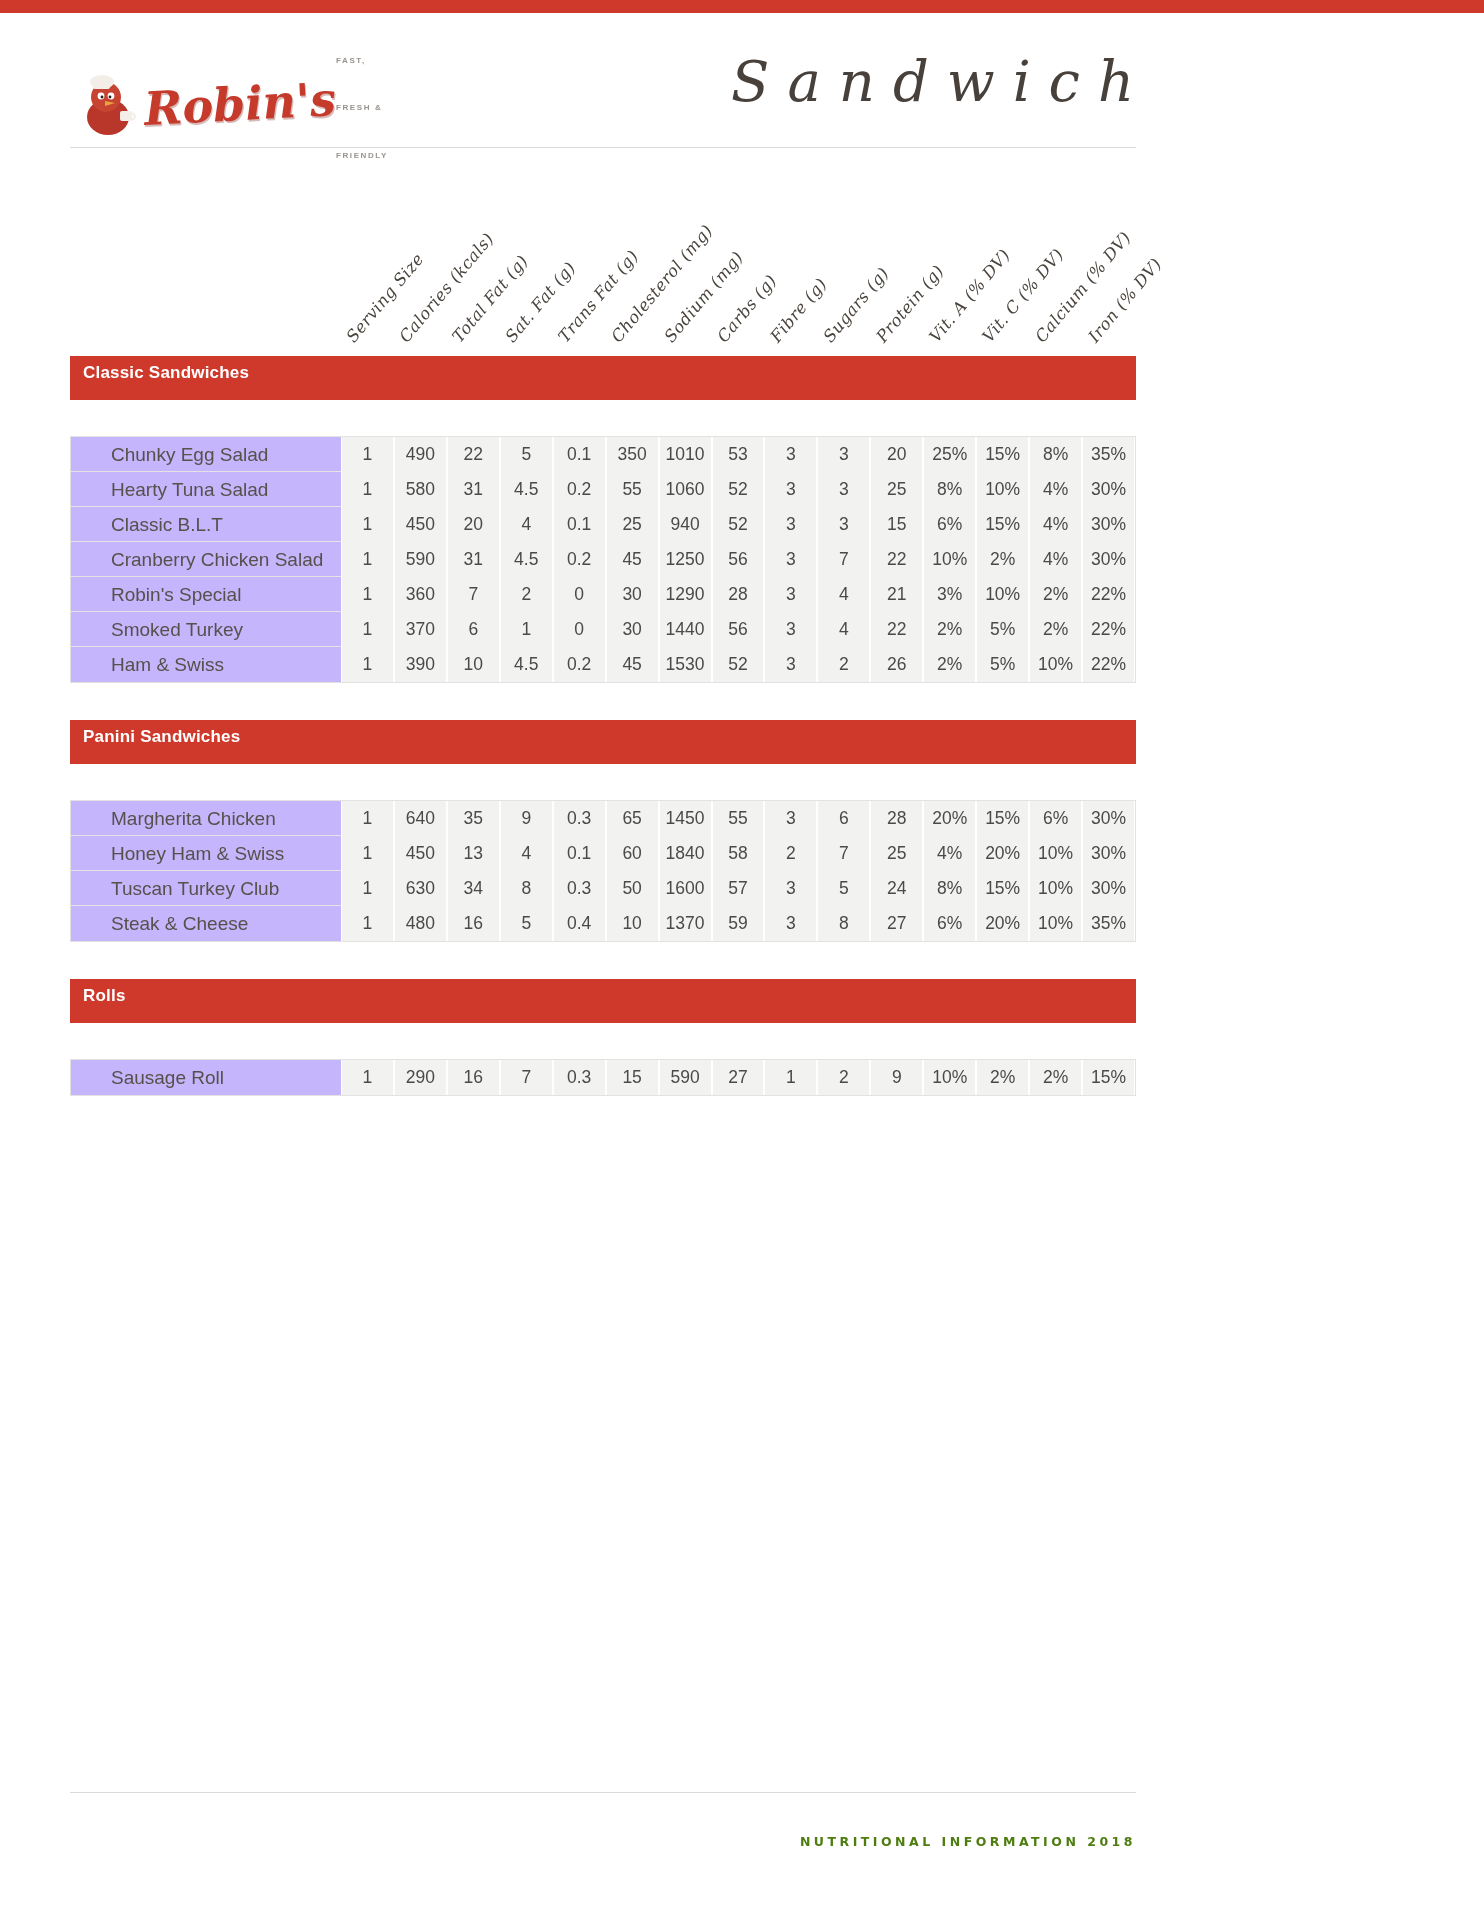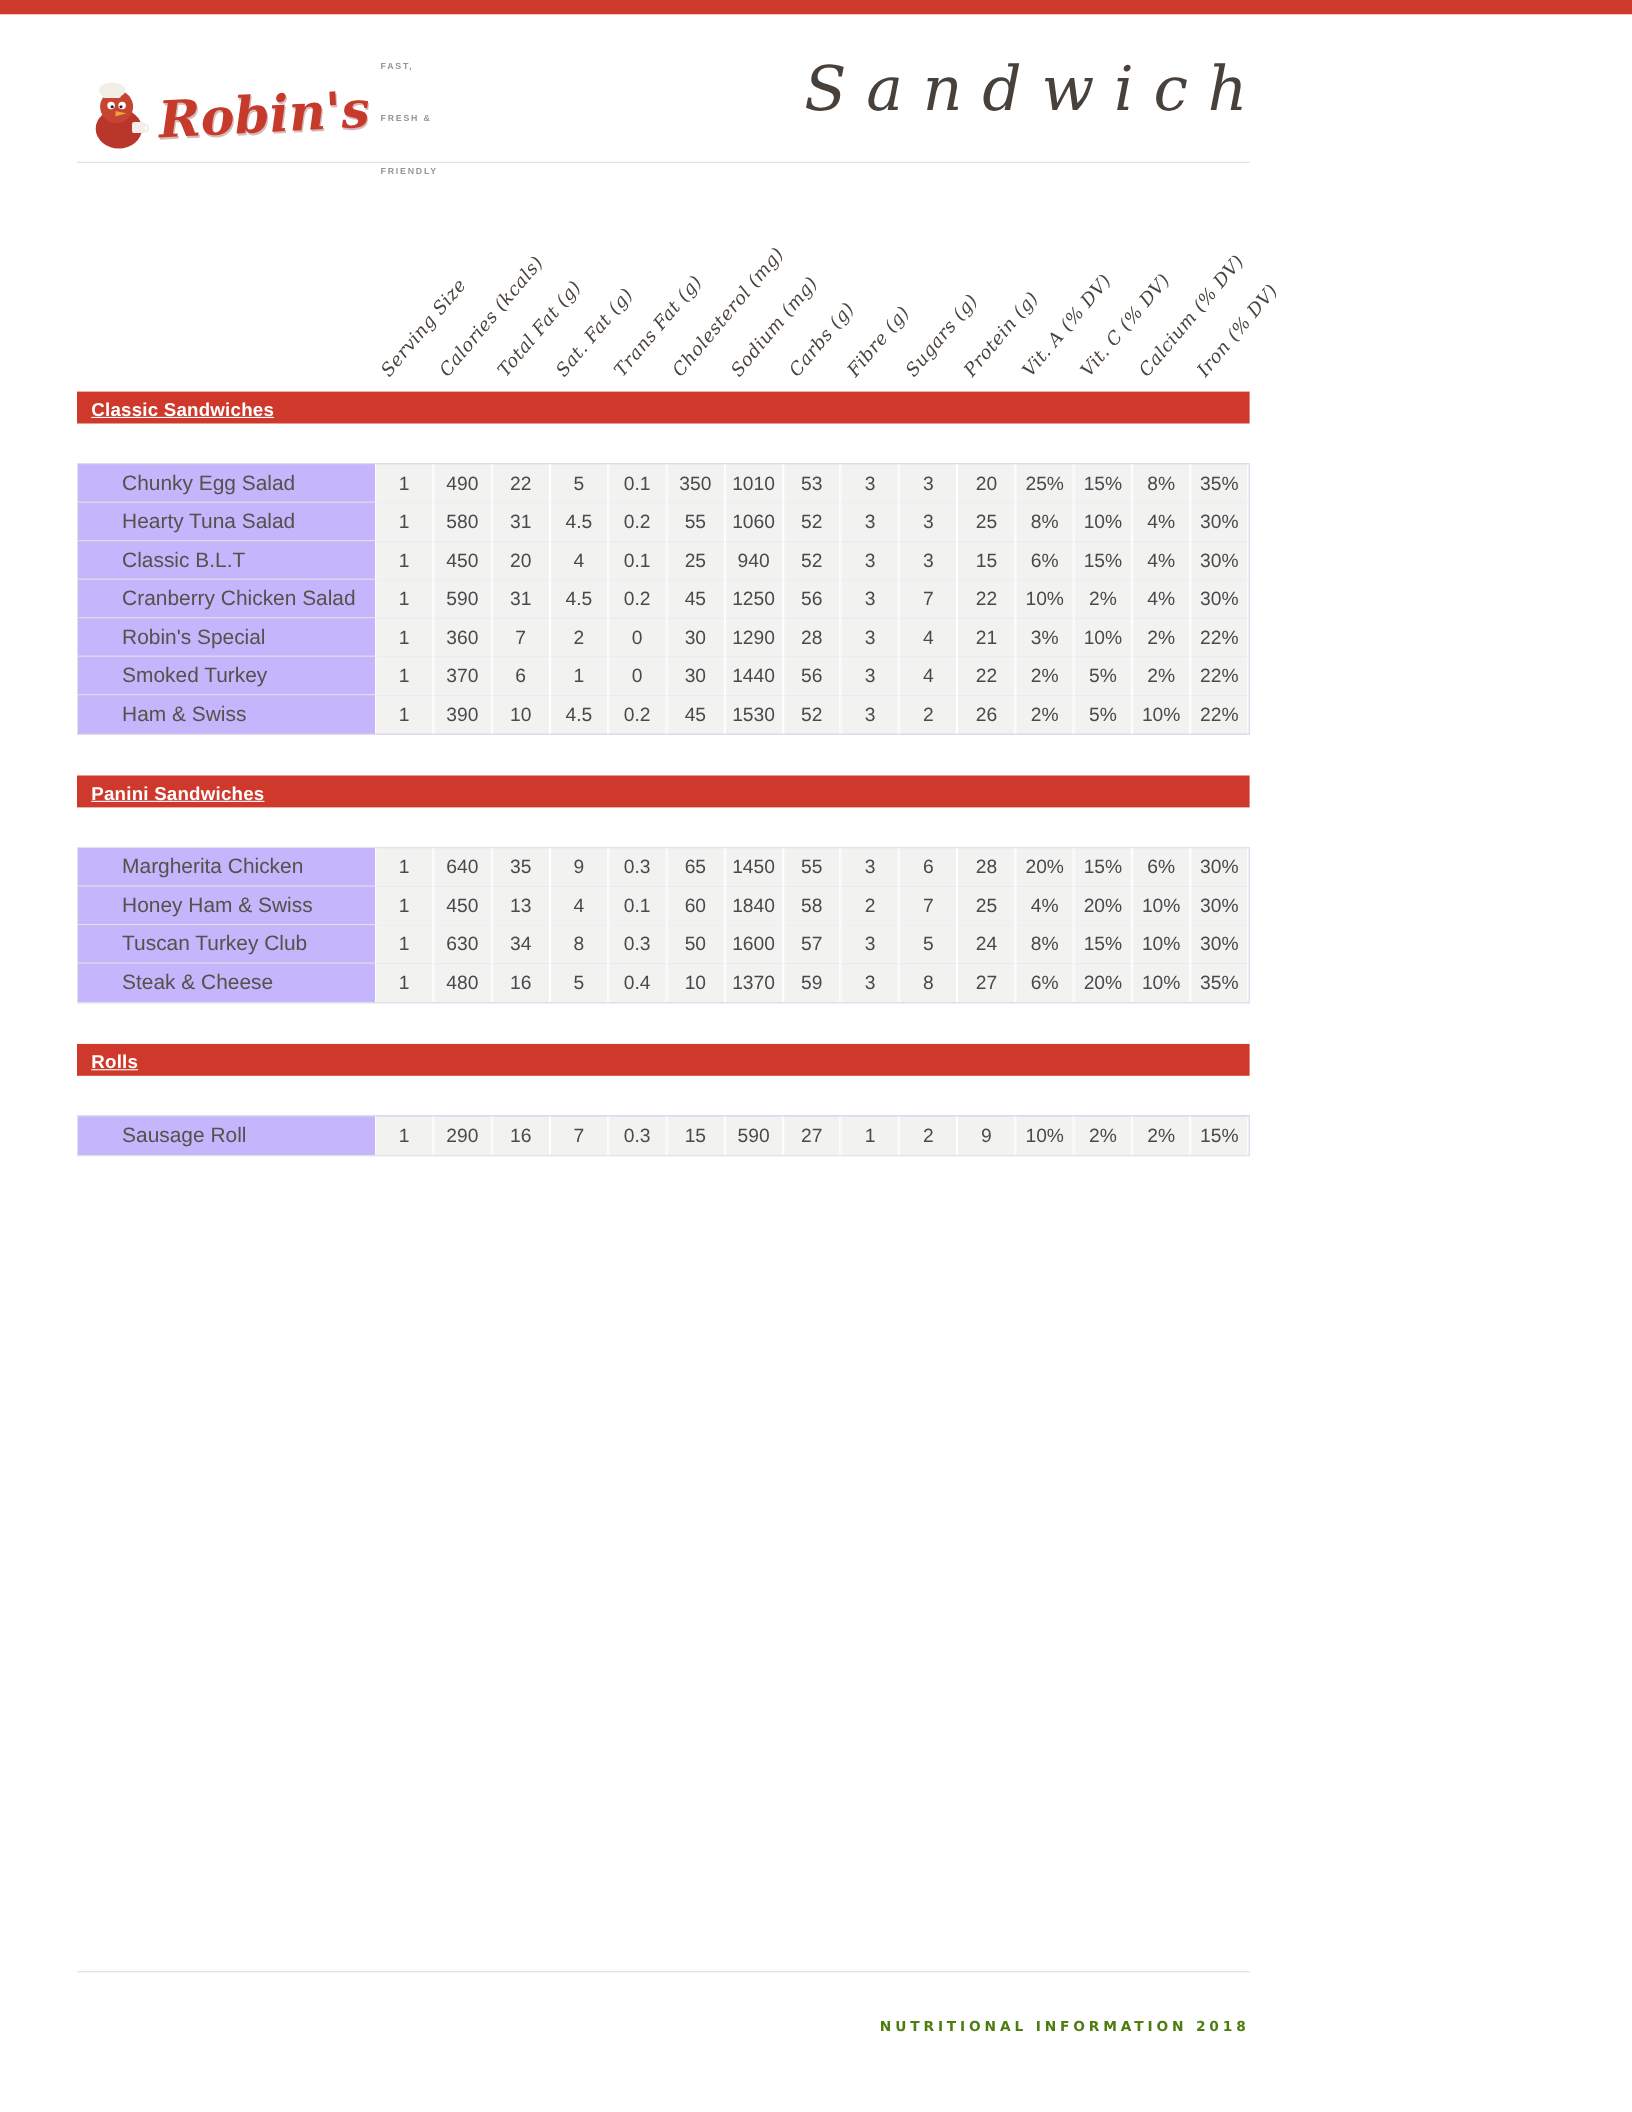--- a/index.html
+++ b/index.html
@@ -24,21 +24,21 @@
   .header-block { position:relative; height:135px; border-bottom:1px solid #dbdbdb; }
 
   .logo { position:absolute; left:8px; top:32px; display:flex; align-items:center; }
   .wordmark {
     font-family:"DejaVu Serif", serif; font-style:italic; font-weight:bold;
     font-size:46px; color:#c53a2b; margin-left:4px;
     transform:rotate(-3deg);
     text-shadow:1px 2px 0 rgba(120,26,16,.30);
   }
   .tagline {
-    display:flex; flex-direction:column; margin-left:10px; margin-top:10px;
+    display:flex; flex-direction:column; margin-left:0; margin-top:10px;
     font-size:8px; letter-spacing:1.6px; color:#9a948e; line-height:1.55; font-weight:bold;gap:35px;
   }
 
   .doc-title {
     position:absolute; top:36px; right:0; margin-right:-16px;
     font-family:"DejaVu Serif", serif; font-style:italic;
     font-size:56px; letter-spacing:18px; color:#48413b; white-space:nowrap;
   }
 
   
@@ -47,24 +47,23 @@
     position:absolute; bottom:10px;
     transform:rotate(-50deg); transform-origin:0% 100%;
     white-space:nowrap;
     font-family:"DejaVu Serif", serif; font-style:italic;
     font-size:16.5px; color:#4a443d; letter-spacing:.4px;
   }
 
   
   .section { margin-bottom:37px; }
   .section-bar {
-    height:29px; line-height:33px; background:var(--accent);
+    height:44px; line-height:33px; background:var(--accent);
     color:#ffffff; font-weight:bold; font-size:17px; padding-left:13px;
     letter-spacing:.2px;
-    text-decoration:underline;
   }
   .table {
     margin-top:36px;
     border:1px solid #e2e2e1;
     background:#c4b5fd;
   }
   .row {
     display:grid; grid-template-columns:270px repeat(15, 1fr);
     height:35px; align-items:center;
     border-bottom:1px solid #e3e3e3;

